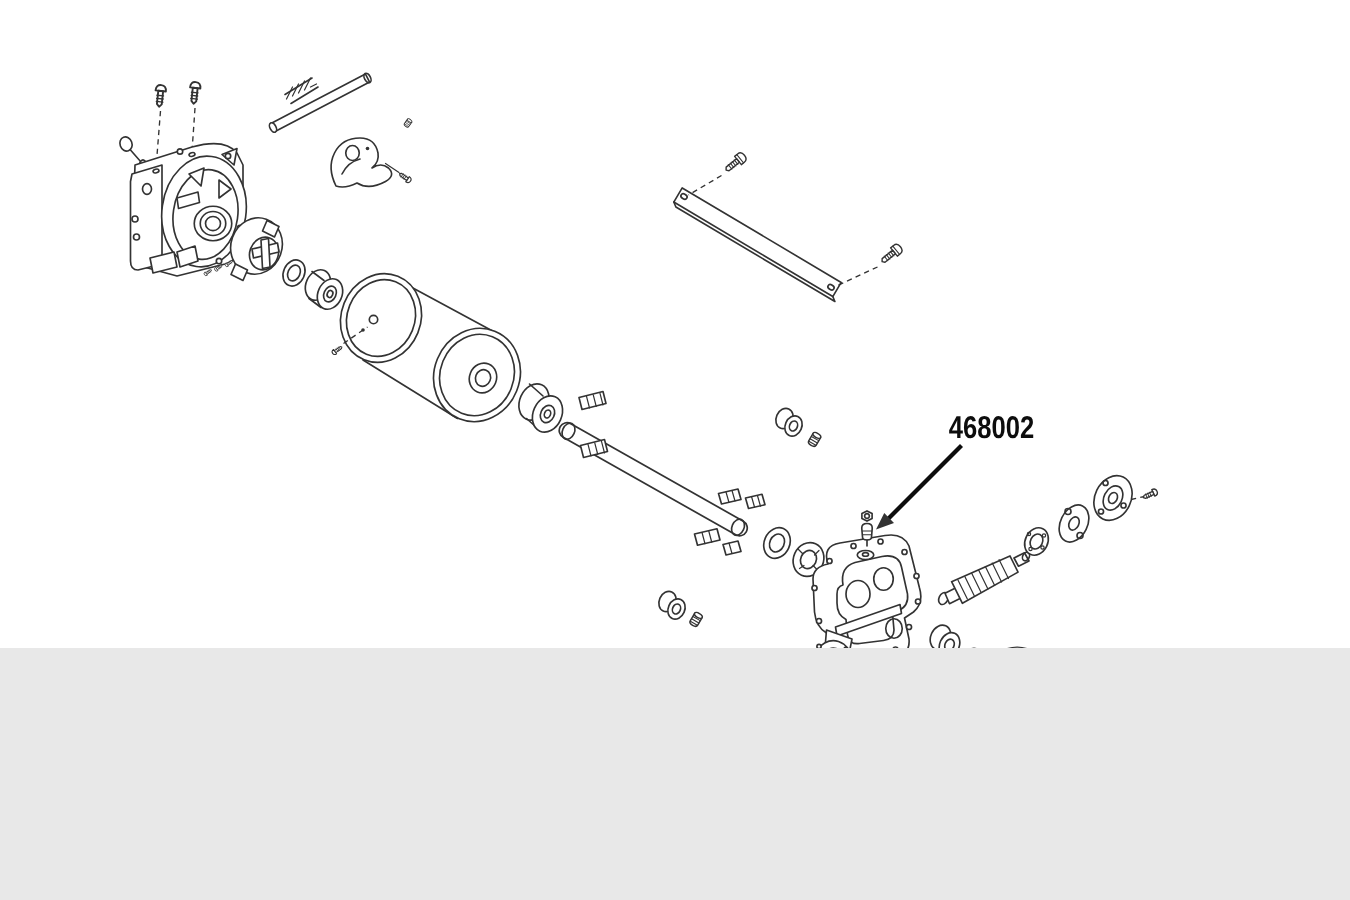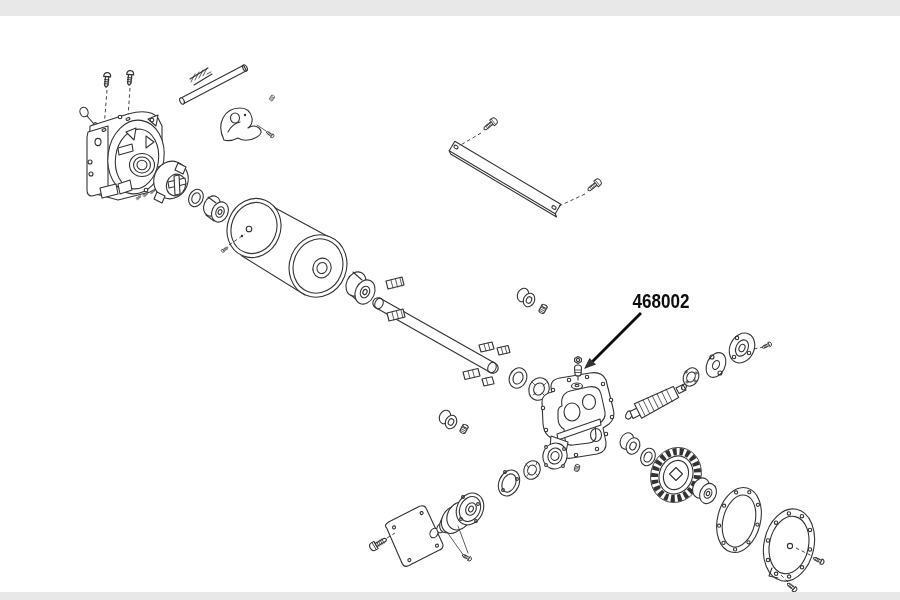--- a/index.html
+++ b/index.html
@@ -1,17 +1,17 @@
 <!DOCTYPE html>
 <html style="--ink: #333333; --bg: #ffffff;"><head>
 <meta charset="utf-8">
 <style>
   :root{ --ink:#333333; --bg:#ffffff; }
   html,body{margin:0;padding:0;background:#e8e8e8;}
-  .stage{width:900px;height:576px;background:var(--bg);position:relative;overflow:hidden;margin:16px auto;}
+  .stage{width:900px;height:432px;background:var(--bg);position:relative;overflow:hidden;margin:0 auto;}
   svg{display:block}
   svg .w{fill:#ffffff;stroke:var(--ink);stroke-width:1.1;stroke-linejoin:round;}
   svg .n{fill:none;stroke:var(--ink);stroke-width:1.1;stroke-linejoin:round;stroke-linecap:round;}
   svg .f{fill:var(--ink);stroke:none;}
   svg .d{fill:none;stroke:var(--ink);stroke-width:0.9;stroke-dasharray:3.5 2.8;}
   svg .thin{stroke-width:0.8;}
   svg text{font-family:"Liberation Sans","DejaVu Sans",sans-serif;fill:#0d0d0d;}
 </style>
 </head>
 <body>

